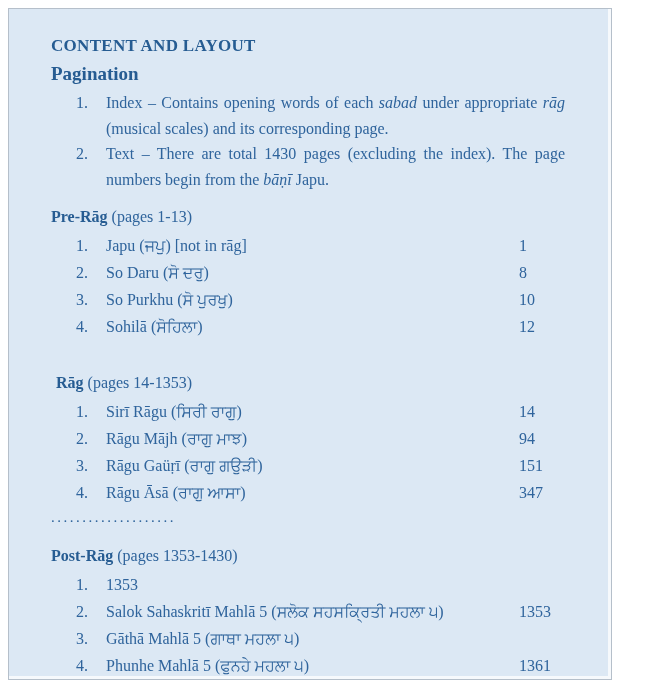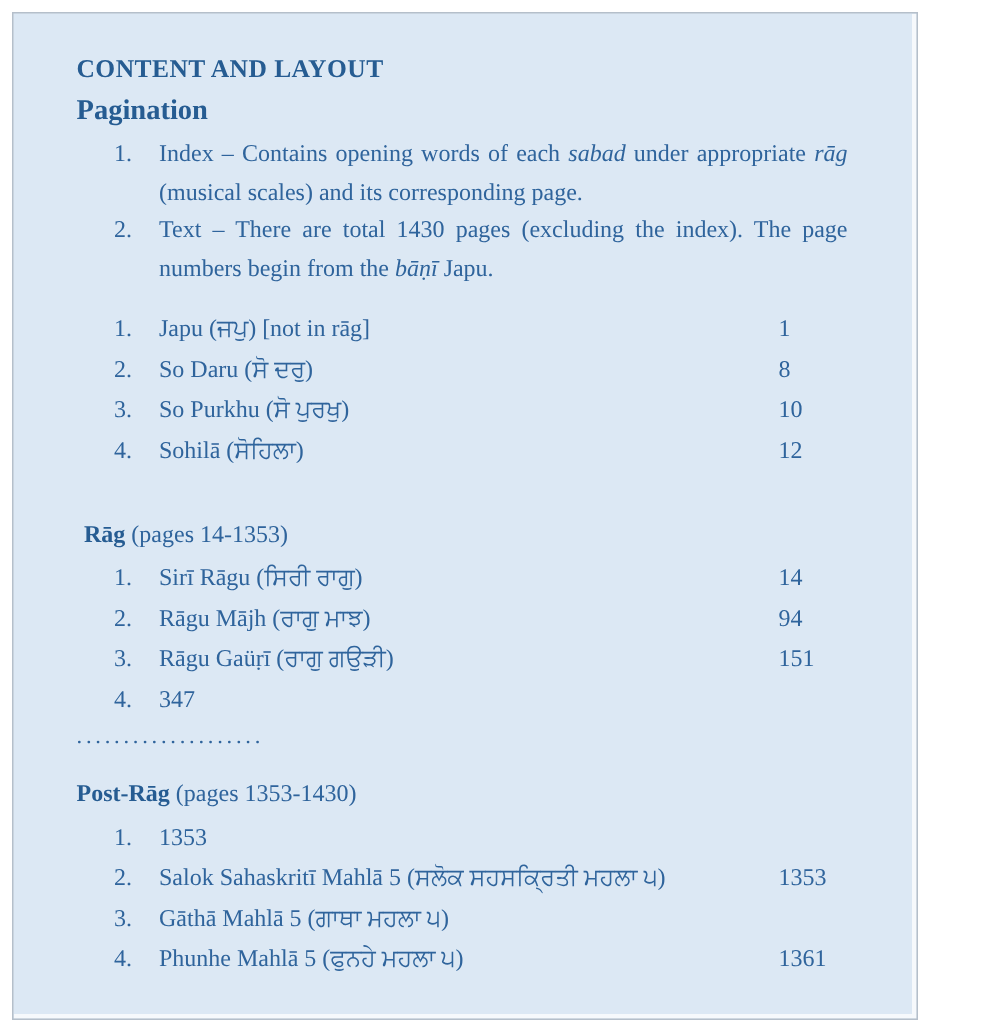--- a/index.html
+++ b/index.html
@@ -83,20 +83,21 @@
         <span class="note-num">1.</span>
         <span class="note-body"><span>Index – Contains opening words of each </span><i>sabad</i><span> under appropriate </span><i>rāg</i><span> (musical scales) and its corresponding page.</span></span>
       </li>
       <li class="note">
         <span class="note-num">2.</span>
         <span class="note-body"><span>Text – There are total 1430 pages (excluding the index). The page numbers begin from the </span><i>bāṇī</i><span>  Japu.</span></span>
       </li>
     </ol>
 
     <div class="section sec-pre">
+      <h3 class="sec-head"><b>Pre-Rāg</b><span> (pages 1-13)</span></h3>
       <div class="row">
         <span class="row-num">1.</span>
         <span class="row-title">Japu (ਜਪੁ) [not in rāg]</span>
         <span class="row-page">1</span>
       </div>
       <div class="row">
         <span class="row-num">2.</span>
         <span class="row-title">So Daru (ਸੋ ਦਰੁ)</span>
         <span class="row-page">8</span>
       </div>
@@ -124,20 +125,21 @@
         <span class="row-title">Rāgu Mājh (ਰਾਗੁ ਮਾਝ)</span>
         <span class="row-page">94</span>
       </div>
       <div class="row">
         <span class="row-num">3.</span>
         <span class="row-title">Rāgu Gaüṛī (ਰਾਗੁ ਗਉੜੀ)</span>
         <span class="row-page">151</span>
       </div>
       <div class="row">
         <span class="row-num">4.</span>
+        <span class="row-title">Rāgu Āsā (ਰਾਗੁ ਆਸਾ)</span>
         <span class="row-page">347</span>
       </div>
       <div class="dots">....................</div>
     </div>
 
     <div class="section sec-post">
       <h3 class="sec-head"><b>Post-Rāg</b><span> (pages 1353-1430)</span></h3>
       <div class="row">
         <span class="row-num">1.</span>
         <span class="row-page">1353</span>

